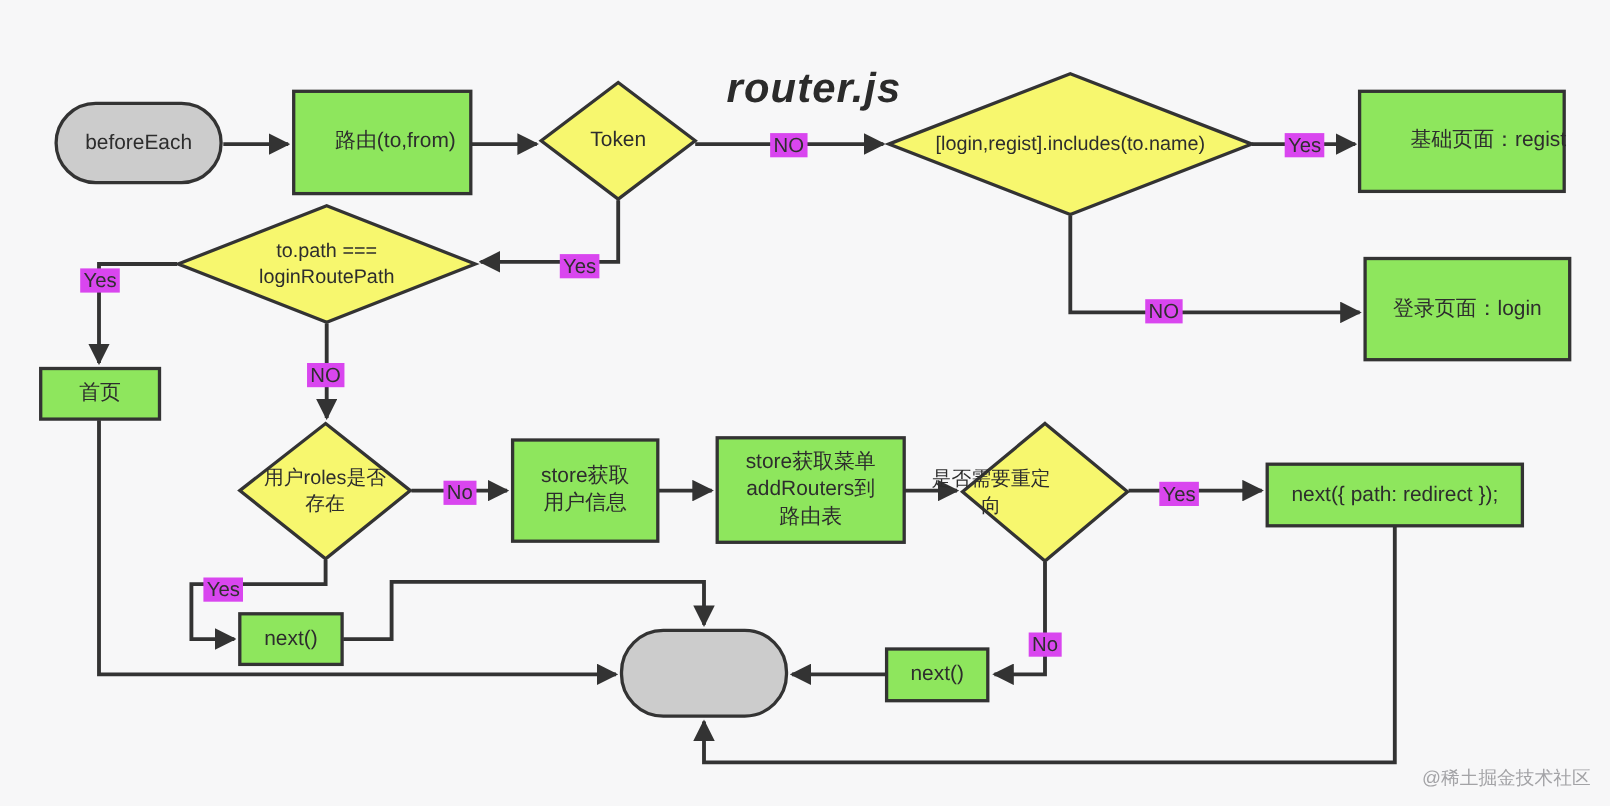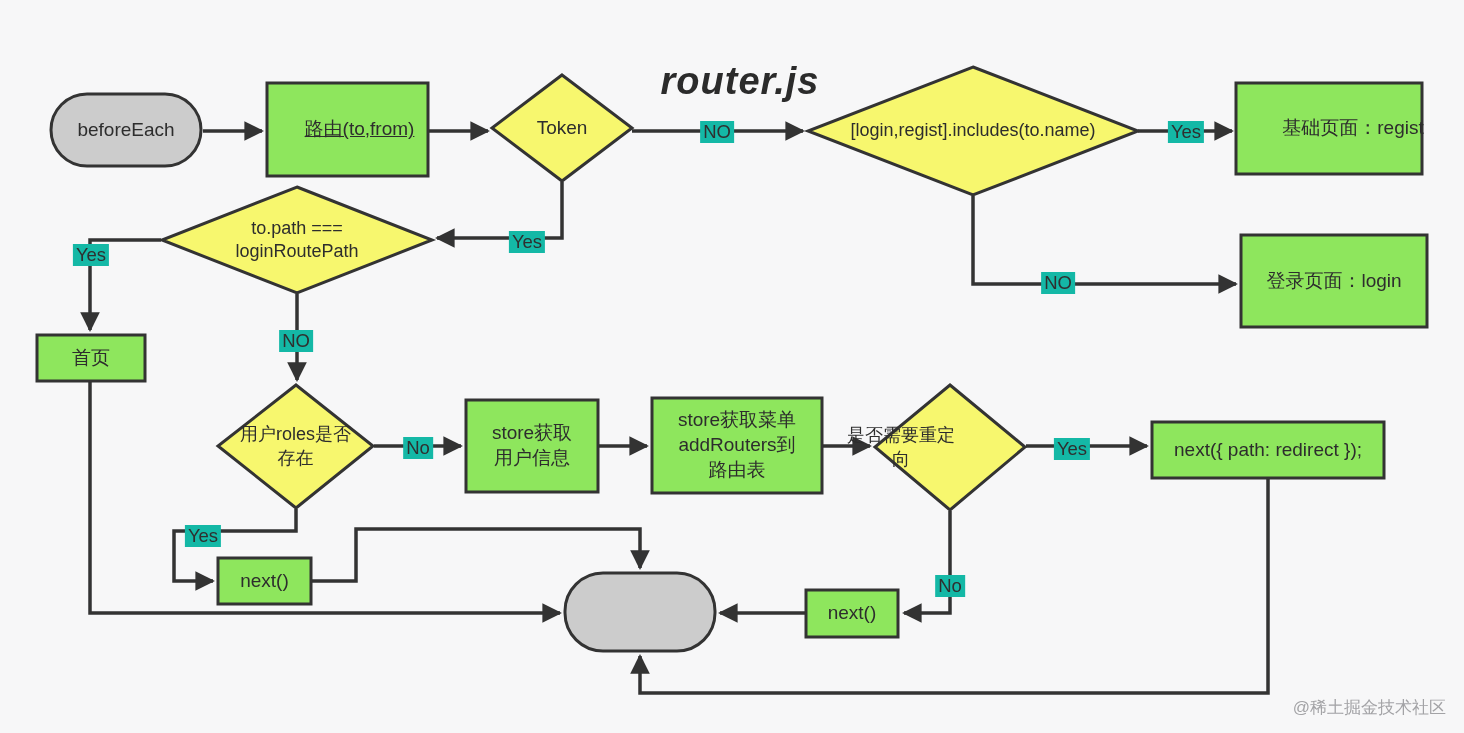--- a/index.html
+++ b/index.html
@@ -24,21 +24,21 @@
     font-size:19px;line-height:1.3;
     white-space:pre-line;
     pointer-events:none;
   }
   .node-label.small{font-size:18px;}
   .edge-label{
     position:absolute;
     transform:translate(-50%,-50%);
     font-size:18.5px;
     color:#2f2f2f;
-    background:#14b8a6;
+    background:#d946ef;
     padding:0 3px;
     pointer-events:none;
   }
   .diagram-title{
     position:absolute;
     left:615px;top:44px;width:250px;
     text-align:center;
     font-size:38px;font-weight:bold;font-style:italic;
     color:#2b2b2b;
     letter-spacing:1px;
@@ -97,21 +97,21 @@
     <rect class="shape green" x="1152" y="422" width="232" height="56"></rect>
     <rect class="shape green" x="218" y="558" width="93" height="46"></rect>
     <rect class="shape gray" x="565" y="573" width="150" height="78" rx="38" ry="38"></rect>
     <rect class="shape green" x="806" y="590" width="92" height="47"></rect>
   </svg>
 
   <div class="diagram-title">router.js</div>
   <div class="watermark">@稀土掘金技术社区</div>
 
   <div class="node-label" style="left:51px;top:94px;width:150px;height:72px;">beforeEach</div>
-  <div class="node-label" style="left:267px;top:83px;width:185px;height:93px;text-decoration:underline;">路由(to,from)</div>
+  <div class="node-label" style="left:267px;top:83px;width:185px;height:93px;">路由(to,from)</div>
   <div class="node-label" style="left:492px;top:75px;width:140px;height:106px;">Token</div>
   <div class="node-label small" style="left:808px;top:67px;width:330px;height:128px;">[login,regist].includes(to.name)</div>
   <div class="node-label" style="left:1236px;top:83px;width:186px;height:91px;padding-left:24px;">基础页面：regist</div>
   <div class="node-label" style="left:1241px;top:235px;width:186px;height:92px;">登录页面：login</div>
   <div class="node-label small" style="left:162px;top:187px;width:270px;height:106px;text-align:center;">to.path ===
 loginRoutePath</div>
   <div class="node-label" style="left:37px;top:335px;width:108px;height:46px;">首页</div>
   <div class="node-label small" style="left:218px;top:385px;width:155px;height:123px;">用户roles是否
 存在</div>
   <div class="node-label" style="left:466px;top:400px;width:132px;height:92px;">store获取

